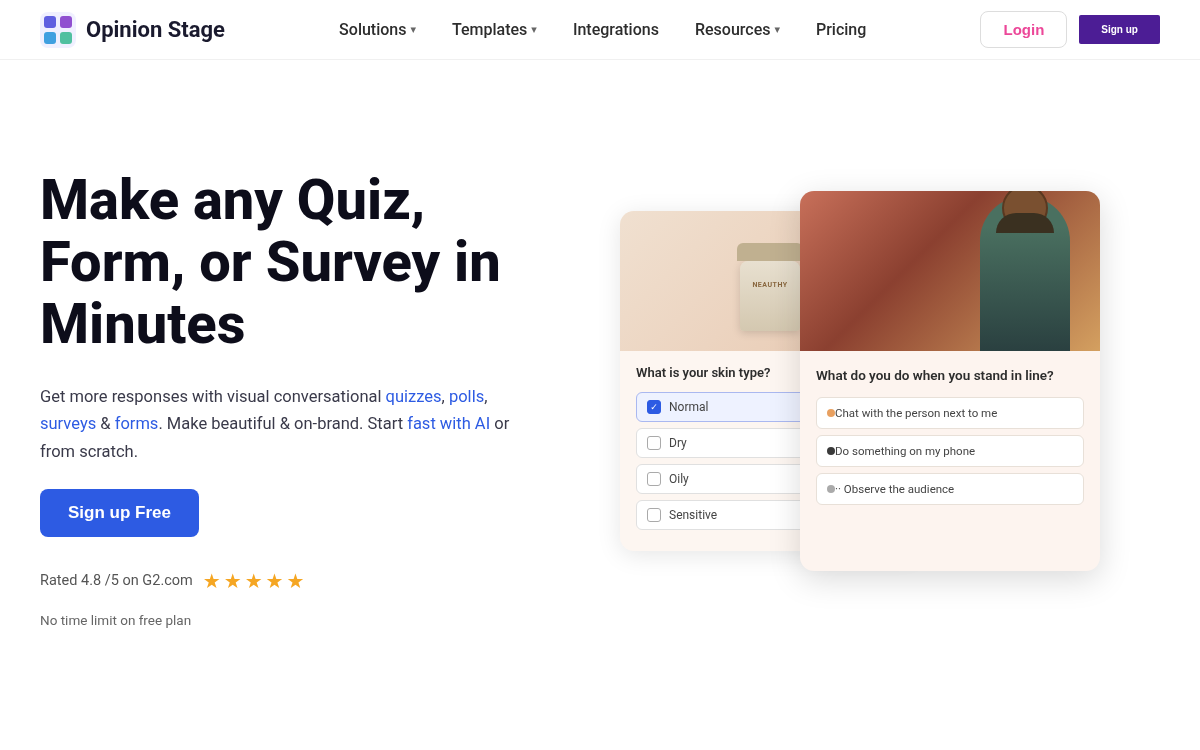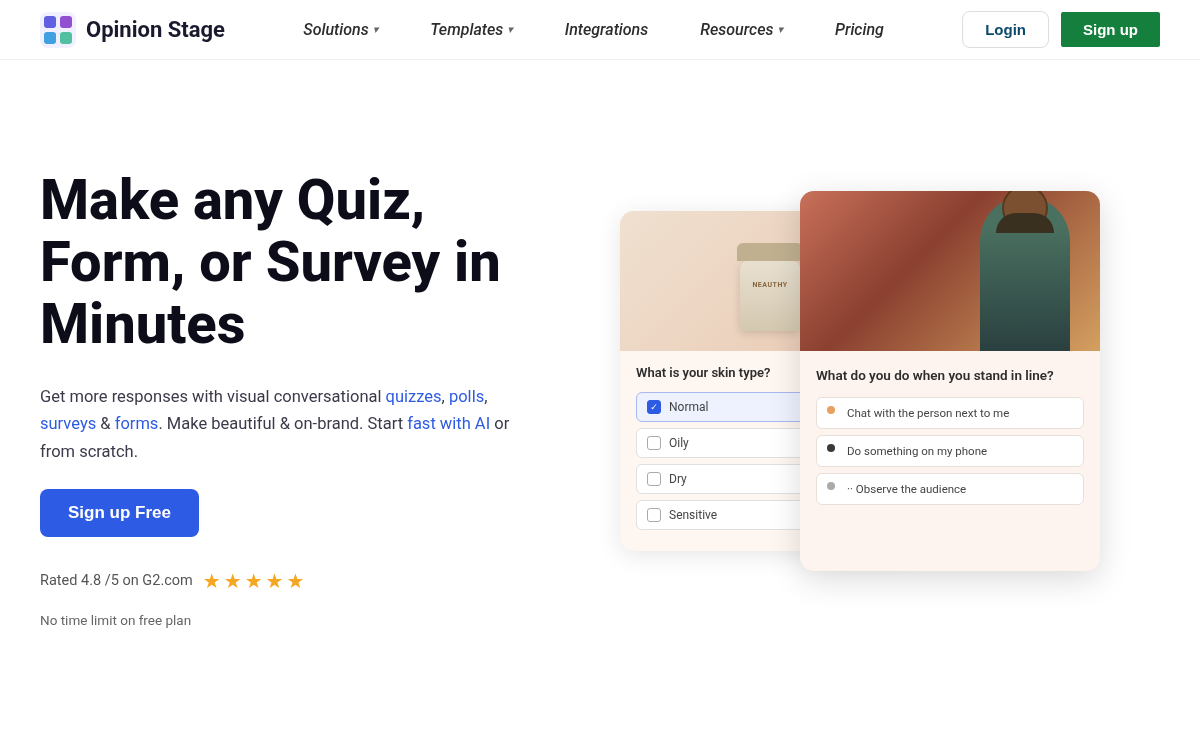--- a/index.html
+++ b/index.html
@@ -6,36 +6,36 @@
     body { font-family: -apple-system, BlinkMacSystemFont, 'Segoe UI', Roboto, sans-serif; background: #fff; color: #1a1a2e; width: 1200px; height: 750px; overflow: hidden; }
 
     
     nav {
       display: flex; align-items: center; justify-content: space-between;
       padding: 0 40px; height: 60px; border-bottom: 1px solid #f0f0f0;
     }
     .nav-logo { display: flex; align-items: center; gap: 10px; cursor: pointer; }
     .nav-logo-icon { width: 36px; height: 36px; }
     .nav-logo-text { font-size: 22px; font-weight: 700; color: #1a1a2e; }
-    .nav-center { display: flex; align-items: center; gap: 24px; font-style: italic; }
+    .nav-center { display: flex; align-items: center; gap: 8px; }
     .nav-item {
       display: flex; align-items: center; gap: 4px;
       padding: 8px 14px; font-size: 16px; color: #2d2d2d;
       cursor: pointer; border-radius: 6px; font-weight: 500;
     }
     .chevron { font-size: 11px; color: #666; }
     .nav-right { display: flex; align-items: center; gap: 12px; }
     .btn-login {
       padding: 9px 22px; font-size: 15px; font-weight: 600;
       border: 1.5px solid #ddd; border-radius: 8px; background: #fff;
-      color: #0c4a6e; cursor: pointer;
+      color: #ec4899; cursor: pointer;
     }
     .btn-signup {
-      padding: 9px 22px; font-size: 15px; font-weight: 600;
-      background: #15803d; color: #fff; border: none;
+      padding: 9px 22px; font-size: 10px; font-weight: 600;
+      background: #4c1d95; color: #fff; border: none;
       border-radius: 2px; cursor: pointer;
     }
 
     
     .hero {
       display: flex; align-items: center;
       padding: 60px 40px 52px 40px;
       min-height: calc(750px - 76px);
     }
     .hero-left { flex: 0 0 520px; padding-right: 40px; }
@@ -138,21 +138,21 @@
       overflow: hidden;
     }
     .card-fg-img {
       width: 100%; height: 160px;
       background: linear-gradient(135deg, #c8705a 0%, #8b4030 40%, #d4a060 100%);
       position: relative; overflow: hidden;
     }
     .card-fg-content { padding: 16px; }
     .poll-question { font-size: 13.5px; font-weight: 600; color: #2d2d2d; margin-bottom: 14px; }
     .poll-option {
-      display: flex; gap: 12px;
+      display: flex; align-items: center; gap: 0;
       padding: 8px 10px; margin-bottom: 6px;
       background: #fff; border-radius: 6px;
       border: 1.5px solid #e8e0d8;
       font-size: 11.5px; color: #444;
     }
     .poll-dot { width: 8px; height: 8px; border-radius: 50%; flex-shrink: 0; }
     .dot-orange { background: #e8a060; }
     .dot-dark { background: #3a3a3a; }
     .dot-dots { background: #aaa; }
   </style>
@@ -239,25 +239,25 @@
           </div>
         </div>
         <div class="card-bg-content">
           <div class="card-question">What is your skin type?</div>
           <div class="skin-option selected">
             <div class="checkbox checked"></div>
             <span>Normal</span>
           </div>
           <div class="skin-option">
             <div class="checkbox"></div>
-            <span>Oily</span>
+            <span>Dry</span>
           </div>
           <div class="skin-option">
             <div class="checkbox"></div>
-            <span>Dry</span>
+            <span>Oily</span>
           </div>
           <div class="skin-option">
             <div class="checkbox"></div>
             <span>Sensitive</span>
           </div>
         </div>
       </div>
 
       <div class="card-fg">
         <div class="card-fg-img">

